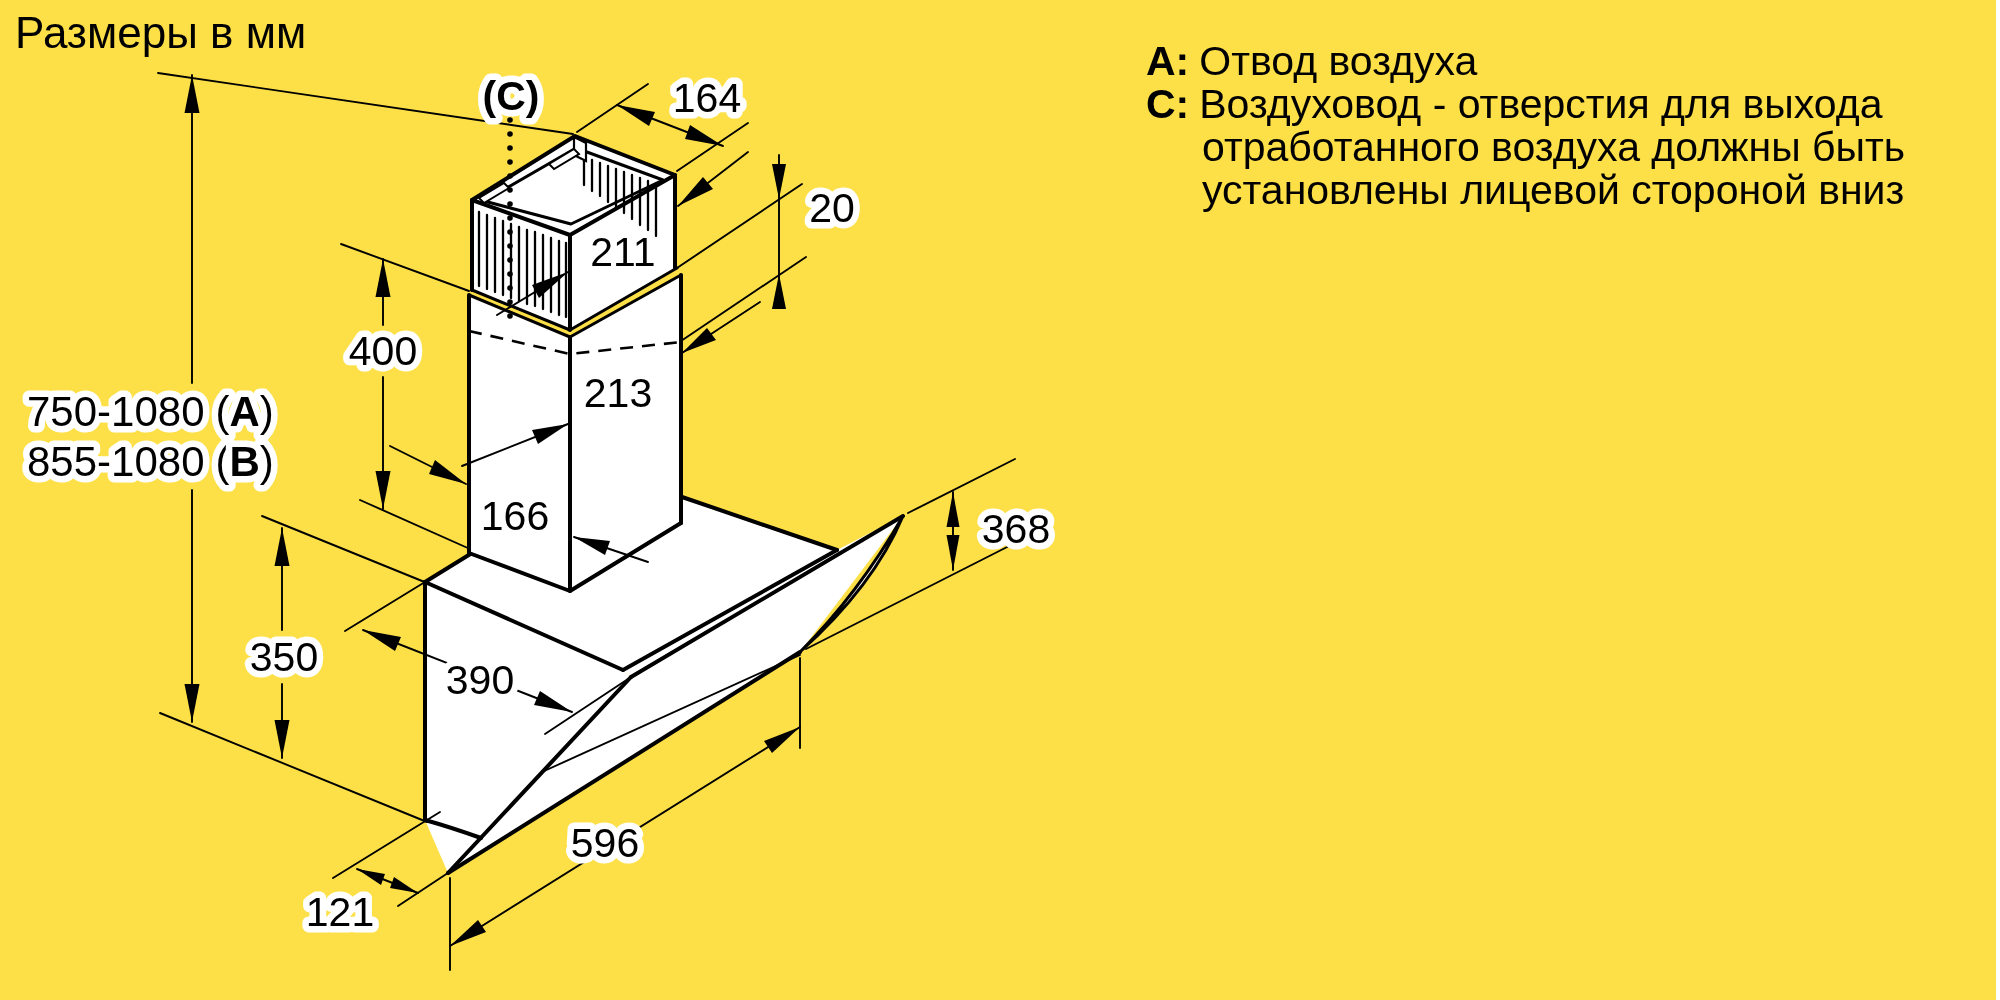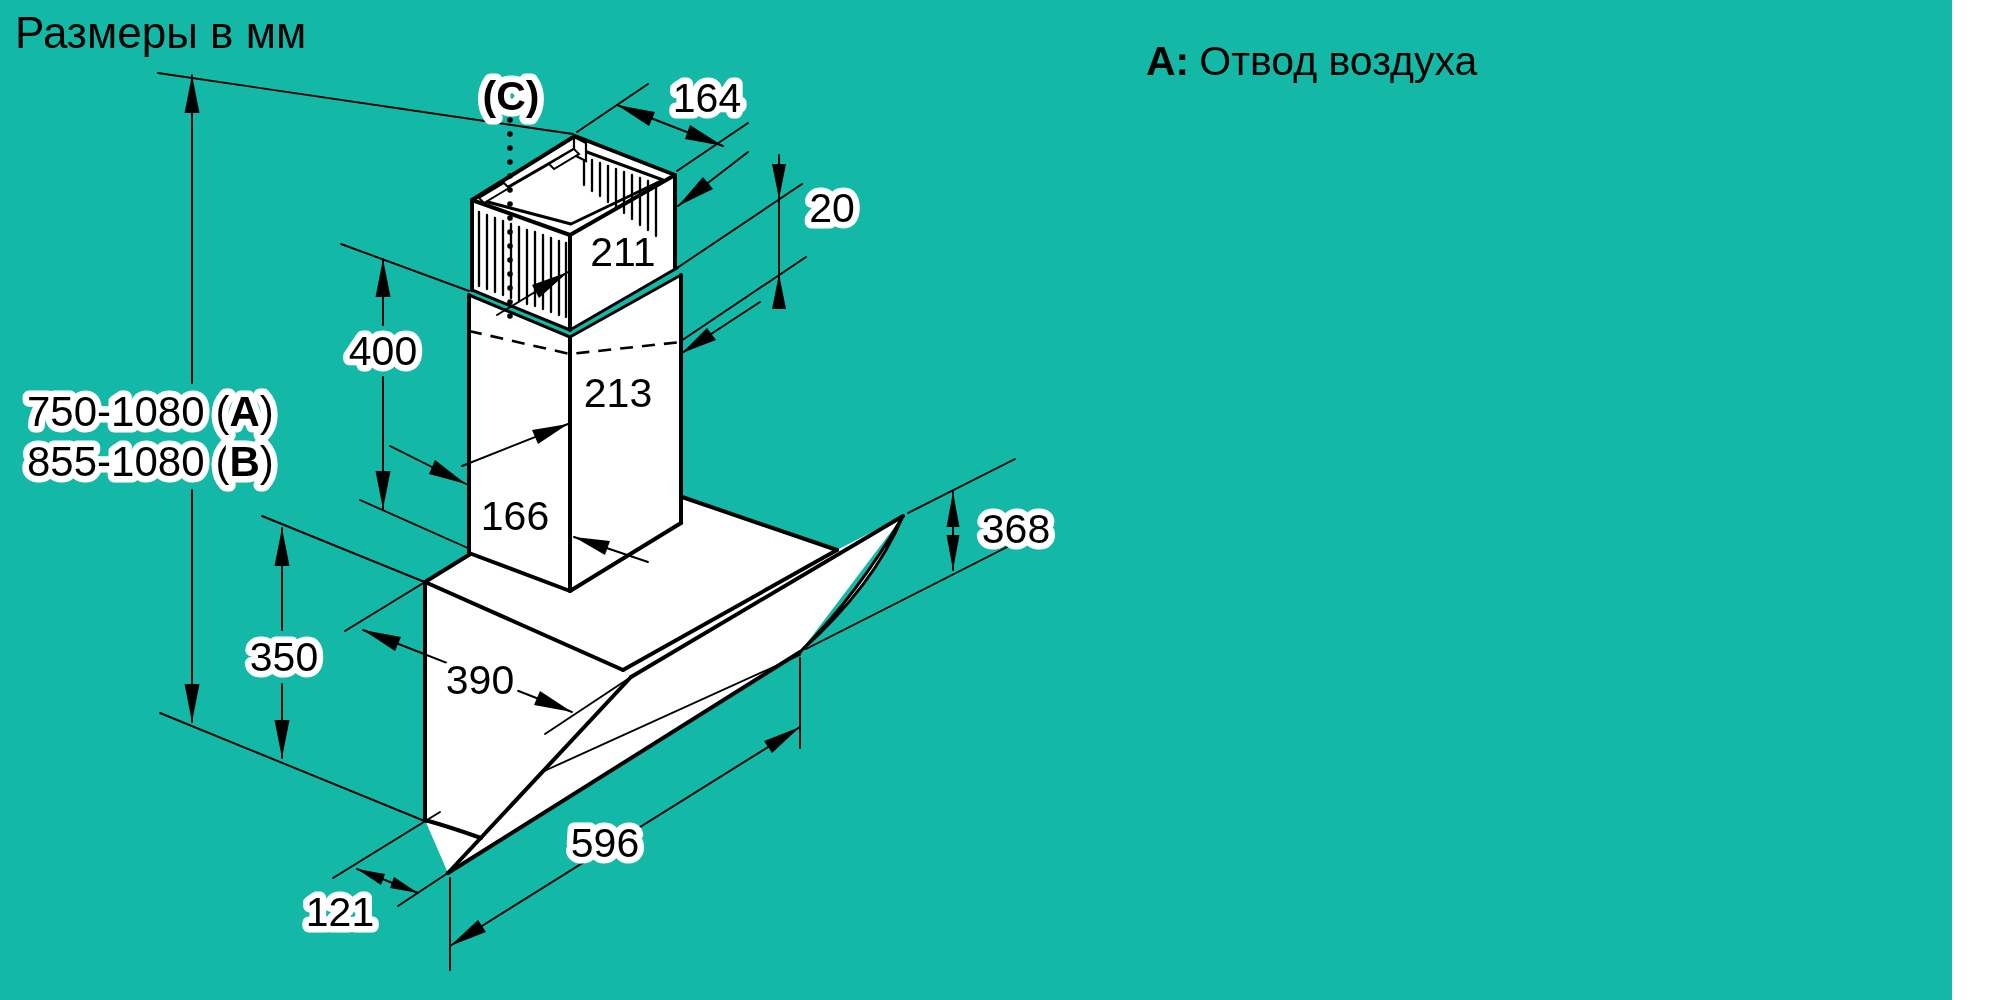--- a/index.html
+++ b/index.html
@@ -1,17 +1,17 @@
 <!DOCTYPE html>
 <html><head>
 <meta charset="utf-8">
 <style>
   html,body{margin:0;padding:0;background:#fff;}
-  .page{position:relative;width:1952px;height:1000px;background:#14b8a6;overflow:hidden;
-        font-family:"Liberation Sans",sans-serif;color:#000;}
+  .page{position:relative;width:1952px;height:1000px;background:#fde047;overflow:hidden;
+        font-family:"Liberation Sans",sans-serif;color:#000;padding-left:44px;}
   svg{position:absolute;left:0;top:0;}
   .edge{stroke:#000;stroke-width:4;fill:none;stroke-linejoin:round;stroke-linecap:round;}
   .edge2{stroke:#000;stroke-width:3;fill:none;stroke-linejoin:round;stroke-linecap:round;}
   .thin{stroke:#000;stroke-width:1.9;fill:none;stroke-linecap:round;}
   .hatch{stroke:#000;stroke-width:2.3;fill:none;stroke-linecap:round;}
   .dash{stroke:#000;stroke-width:2.6;fill:none;stroke-dasharray:13 9;}
   .whitefill{fill:#ffffff;}
   .arrow{fill:#000;stroke:none;}
   .dot{fill:#000;}
   text{font-family:"Liberation Sans",sans-serif;fill:#000;
@@ -213,15 +213,16 @@
   <text class="dim" x="1016" y="543">368</text>
   <text class="dim" x="605" y="857">596</text>
   <text class="dim" x="340" y="926">121</text>
 
   <text class="dimL" x="27" y="426"><tspan>750-1080</tspan><tspan dx="11">(</tspan><tspan class="b">A</tspan><tspan>)</tspan></text>
   <text class="dimL" x="27" y="476"><tspan>855-1080</tspan><tspan dx="11">(</tspan><tspan class="b">B</tspan><tspan>)</tspan></text>
 </svg>
 
 <div class="legend">
   <p class="item"><span class="letter">A:</span><span>Отвод воздуха</span></p>
+  <p class="item"><span class="letter">C:</span><span>Воздуховод - отверстия для выхода отработанного воздуха должны быть установлены лицевой стороной вниз</span></p>
 </div>
 
 </div>
 
 </body></html>

